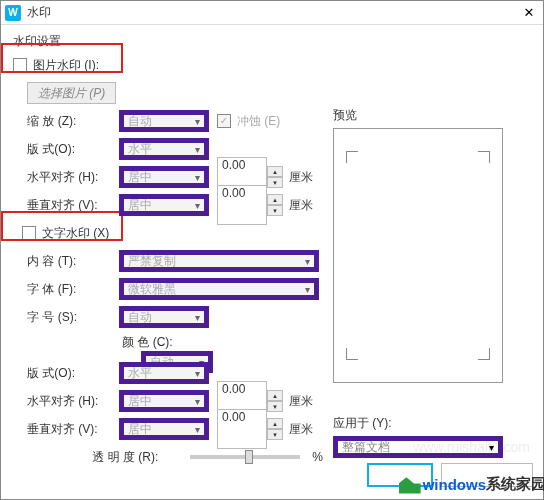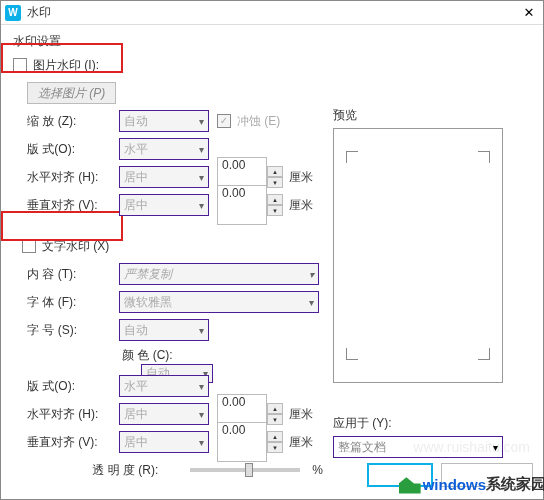--- a/index.html
+++ b/index.html
@@ -10,21 +10,21 @@
 .title { margin-left: 6px; font-size: 12px; color: #333; }
 .close-btn { margin-left: auto; width: 20px; text-align: center; font-size: 13px; cursor: pointer; }
 .content { padding: 8px 12px; font-size: 12px; color: #333; position: relative; }
 .group-label { font-size: 12px; margin-bottom: 4px; color: #333; }
 .highlight { border: 2px solid #d22; position: absolute; background: transparent; pointer-events: none; }
 .row { display: flex; align-items: center; margin-bottom: 6px; height: 22px; }
 .label { width: 92px; text-align: left; letter-spacing: 0; color: #333; font-size: 12px; white-space: nowrap; }
 .checkbox { width: 14px; height: 14px; border: 1px solid #888; margin-right: 6px; background: #fff; }
 .checkbox.dis { background: #f4f4f4; }
 .btn { height: 22px; padding: 0 10px; font-size: 12px; background: #eee; border: 1px solid #bbb; color: #888; display: inline-flex; align-items: center; font-style: italic; }
-.select { background: #fff; border: 1px solid #4c1d95; height: 22px; display: flex; align-items: center; padding: 0 4px; font-size: 12px; color: #888; position: relative; }
+.select { background: #fff; border: 5px solid #4c1d95; height: 22px; display: flex; align-items: center; padding: 0 4px; font-size: 12px; color: #888; position: relative; }
 .select.dis { background: #f4f4f4; color: #aaa; }
 .select .chev { position: absolute; right: 4px; font-size: 10px; color: #666; }
 .spin { display: flex; align-items: center; }
 .spin-input { width: 50px; height: 40px; border: 1px solid #bbb; background: #fff; padding: 0 4px; font-size: 12px; text-align: left; }
 .spin-btns { display: flex; flex-direction: column; }
 .spin-btn { width: 16px; height: 11px; border: 1px solid #bbb; background: #eee; font-size: 7px; line-height: 9px; text-align: center; cursor: pointer; }
 .unit { margin-left: 6px; font-size: 12px; color: #333; }
 .left-col { width: 310px; }
 .right-col { position: absolute; left: 332px; top: 82px; width: 196px; }
 .preview-box { border: 1px solid #999; width: 170px; height: 255px; background: #fff; position: relative; margin-top: 4px; }
@@ -116,28 +116,28 @@
         <div class="spin" style="margin-left:8px;">
           <div class="spin-input">0.00</div>
           <div class="spin-btns">
               <div class="spin-btn">▴</div>
               <div class="spin-btn">▾</div>
             </div>
         </div>
         <span class="unit">厘米</span>
       </div>
 
-      <div class="row" style="margin-top:19px;padding-left:9px;">
+      <div class="row" style="margin-top:6px;padding-left:9px;">
         <div class="checkbox"></div>
         <span>文字水印 (X)</span>
       </div>
 
       <div class="row" style="margin-left:14px; margin-top:6px;">
         <span class="label">内   容 (T):</span>
-        <div class="select dis" style="width:200px;font-style:italic;">
+        <div class="select dis" style="width:200px;">
           <span>严禁复制</span>
             <span class="chev">▾</span>
         </div>
       </div>
 
       <div class="row" style="margin-left:14px;">
         <span class="label">字   体 (F):</span>
         <div class="select dis" style="width:200px;">
           <span>微软雅黑</span>
             <span class="chev">▾</span>

